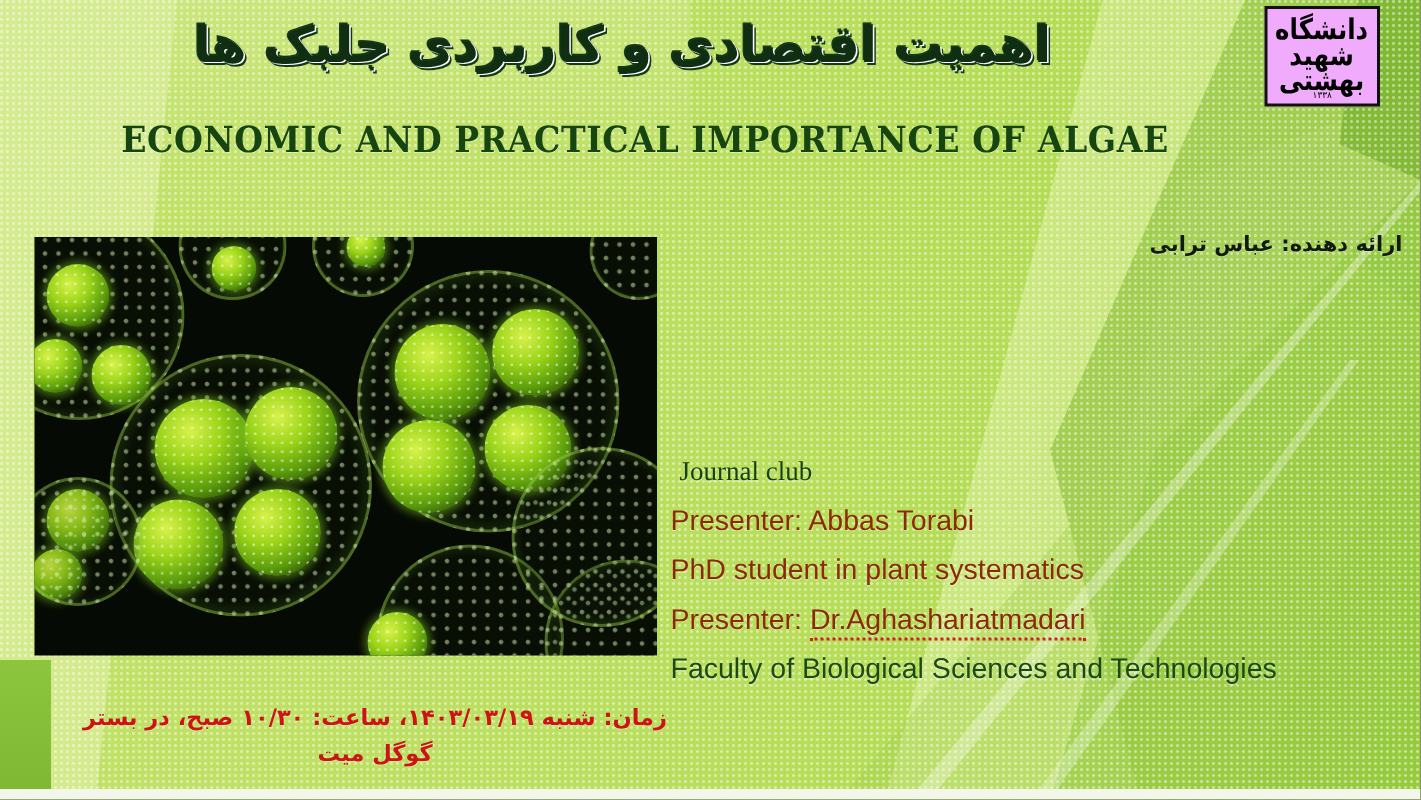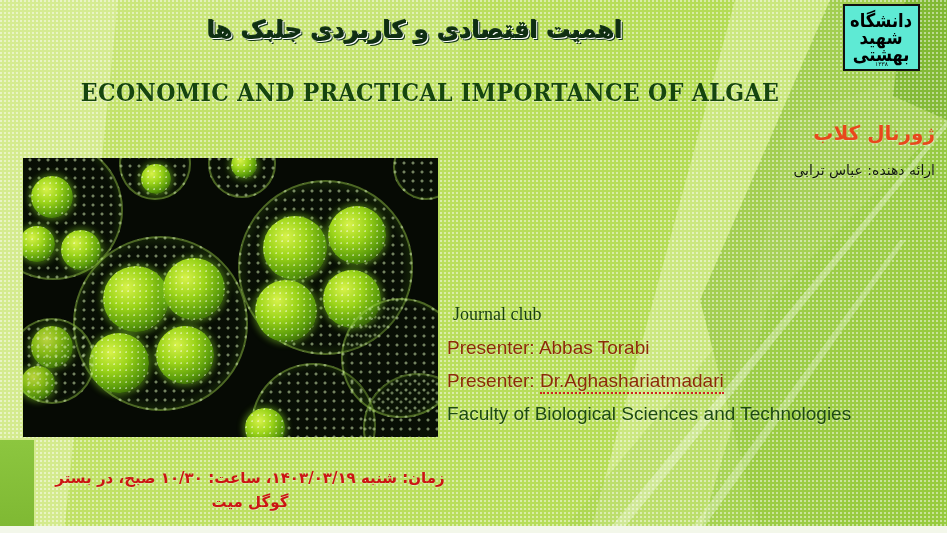--- a/index.html
+++ b/index.html
@@ -93,21 +93,21 @@
     left: 0; bottom: 0;
     width: 947px; height: 7px;
     background: #f3f7ea;
   }
 
   
   .logo {
     position: absolute;
     left: 843px; top: 4px;
     width: 77px; height: 67px;
-    background: #5eead4;
+    background: #f0abfc;
     border: 2px solid #111;
     box-sizing: border-box;
     display: flex;
     align-items: center;
     justify-content: flex-start;
     overflow: hidden;
   }
   .logo-text {
     font-family: "DejaVu Sans", sans-serif;
     font-size: 19px;
@@ -131,21 +131,21 @@
 
   
   .fa-title {
     position: absolute;
     left: 0; top: 8px;
     width: 830px;
     text-align: center;
     direction: rtl;
     font-family: "DejaVu Sans", sans-serif;
     font-weight: 700;
-    font-size: 24px;
+    font-size: 33px;
     line-height: 44px;
     color: #0f2e12;
     letter-spacing: 1px;
     text-shadow:
       1px 1px 0 #ffffff,
       2px 2px 0 #16381a,
       -1px -1px 0 #16381a,
       0 0 1px #16381a;
   }
   .en-title {
@@ -176,24 +176,25 @@
   .fa-journal {
     color: #e8481c;
     font-weight: 700;
     font-size: 20px;
     line-height: 30px;
     margin-bottom: 6px;
     text-shadow: 0 1px 0 rgba(255,255,255,0.3);
   }
   .fa-line {
     color: #111a0d;
-    font-weight: 400;
+    font-weight: 700;
     font-size: 14px;
     line-height: 32px;
     text-shadow: 0 1px 0 rgba(255,255,255,0.25);
+    margin-top: 29px;
   }
 
   
   .photo {
     position: absolute;
     left: 23px; top: 158px;
     width: 415px; height: 279px;
     background: #060a04;
     overflow: hidden;
   }
@@ -293,21 +294,20 @@
       <div>شهید</div>
       <div>بهشتی</div>
     </div>
     <div class="logo-year">۱۳۳۸</div>
   </div>
 
   <div class="fa-title">اهمیت اقتصادی و کاربردی جلبک ها</div>
   <div class="en-title">ECONOMIC AND PRACTICAL IMPORTANCE OF ALGAE</div>
 
   <div class="fa-block">
-    <div class="fa-journal">ژورنال کلاب</div>
     <div class="fa-line">ارائه دهنده: عباس ترابی</div>
   </div>
 
   <div class="photo">
     <div class="photo-inner">
 
       <div class="colony" style="left:50px; top:78px; width:175px; height:175px;"></div>
       <div class="cell" style="left:80px; top:108px; width:66px; height:66px;"></div>
       <div class="cell" style="left:140px; top:100px; width:62px; height:62px;"></div>
       <div class="cell" style="left:66px; top:175px; width:60px; height:60px;"></div>
@@ -337,19 +337,20 @@
       <div class="colony" style="left:228px; top:205px; width:125px; height:125px;"></div>
       <div class="cell" style="left:222px; top:250px; width:40px; height:40px;"></div>
       <div class="colony" style="left:340px; top:215px; width:110px; height:110px;"></div>
       <div class="colony" style="left:318px; top:140px; width:120px; height:120px;"></div>
     </div>
   </div>
 
   <div class="en-block">
     <div class="en-line dark first">Journal club</div>
     <div class="en-line">Presenter: Abbas Torabi</div>
+    <div class="en-line">PhD student in plant systematics</div>
     <div class="en-line"><span>Presenter: </span><span class="misspell">Dr.Aghashariatmadari</span></div>
     <div class="en-line last">Faculty of Biological Sciences and Technologies</div>
   </div>
 
   <div class="fa-schedule">زمان: شنبه ۱۴۰۳/۰۳/۱۹، ساعت: ۱۰/۳۰ صبح، در بستر گوگل میت</div>
 
 </div>
 
 </body></html>

